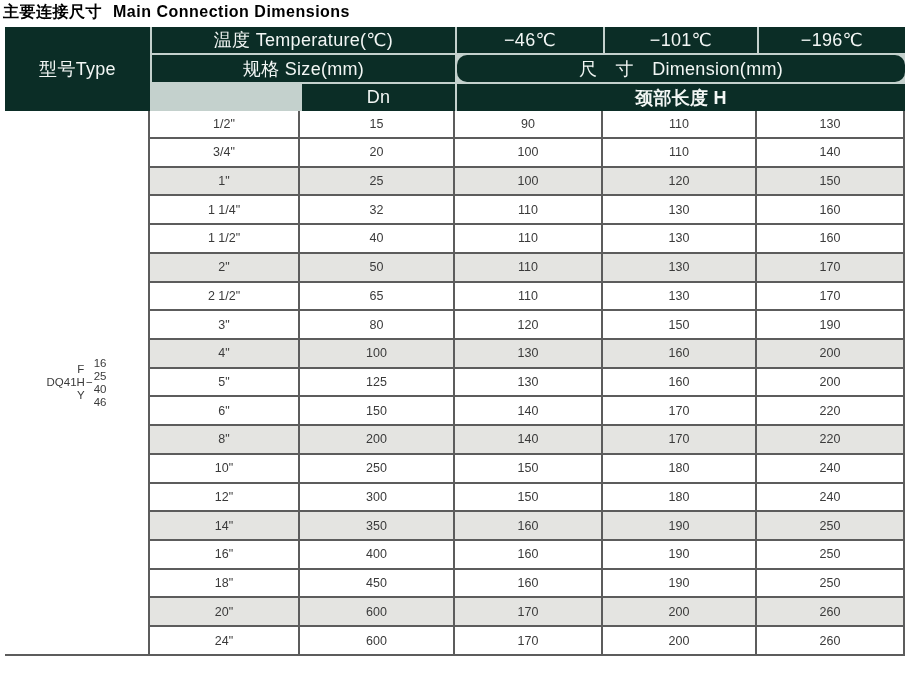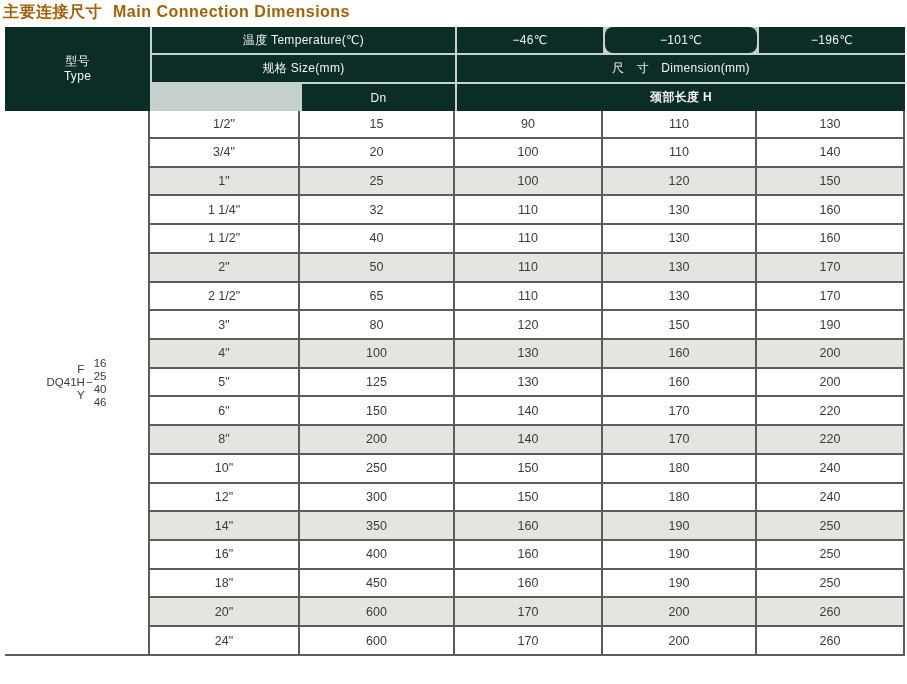--- a/index.html
+++ b/index.html
@@ -10,49 +10,49 @@
     position: relative;
     overflow: hidden;
     color: #222;
   }
   .page { position: absolute; inset: 0; }
 
   
   .title {
     position: absolute; left: 3px; top: 2px;
     display: flex; align-items: baseline; gap: 11px;
-    font-weight: bold; font-size: 16px; color: #a16207;
+    font-weight: bold; font-size: 16px; color: #000000;
     letter-spacing: 0.5px;
   }
 
   
   .hdr {
     position: absolute; left: 5px; top: 27px;
     width: 900px;
     display: grid;
     grid-template-columns: 145px 148px 153px 146px 152px 146px;
     grid-template-rows: 26px 27px 27px;
     gap: 2px;
     background: var(--line-light, #c4d1cd);
   }
   .hcell {
     background: var(--header-bg, #0b2d26);
     color: #f2f6f4;
-    font-size: 12px;
+    font-size: 18px;
     display: flex; align-items: center; justify-content: center;
     white-space: pre;
     letter-spacing: 0.3px;
   }
-  .c-type   { grid-column: 1; grid-row: 1 / span 3; flex-direction: column; line-height: 15px; }
+  .c-type   { grid-column: 1; grid-row: 1 / span 3; flex-direction: row; line-height: 15px; }
   .c-temp   { grid-column: 2 / span 2; grid-row: 1; }
   .c-t46    { grid-column: 4; grid-row: 1; }
-  .c-t101   { grid-column: 5; grid-row: 1; border-radius: 8px; }
+  .c-t101   { grid-column: 5; grid-row: 1; }
   .c-t196   { grid-column: 6; grid-row: 1; }
   .c-size   { grid-column: 2 / span 2; grid-row: 2; }
-  .c-dim    { grid-column: 4 / span 3; grid-row: 2; }
+  .c-dim    { grid-column: 4 / span 3; grid-row: 2; border-radius: 10px; }
   .c-inch   { grid-column: 2; grid-row: 3; }
   .c-dn     { grid-column: 3; grid-row: 3; }
   .c-neck   { grid-column: 4 / span 3; grid-row: 3; font-weight: bold; }
 
   
   .body-section {
     position: absolute; left: 5px; top: 111px;
     width: 900px; height: 545px;
     display: flex;
   }

